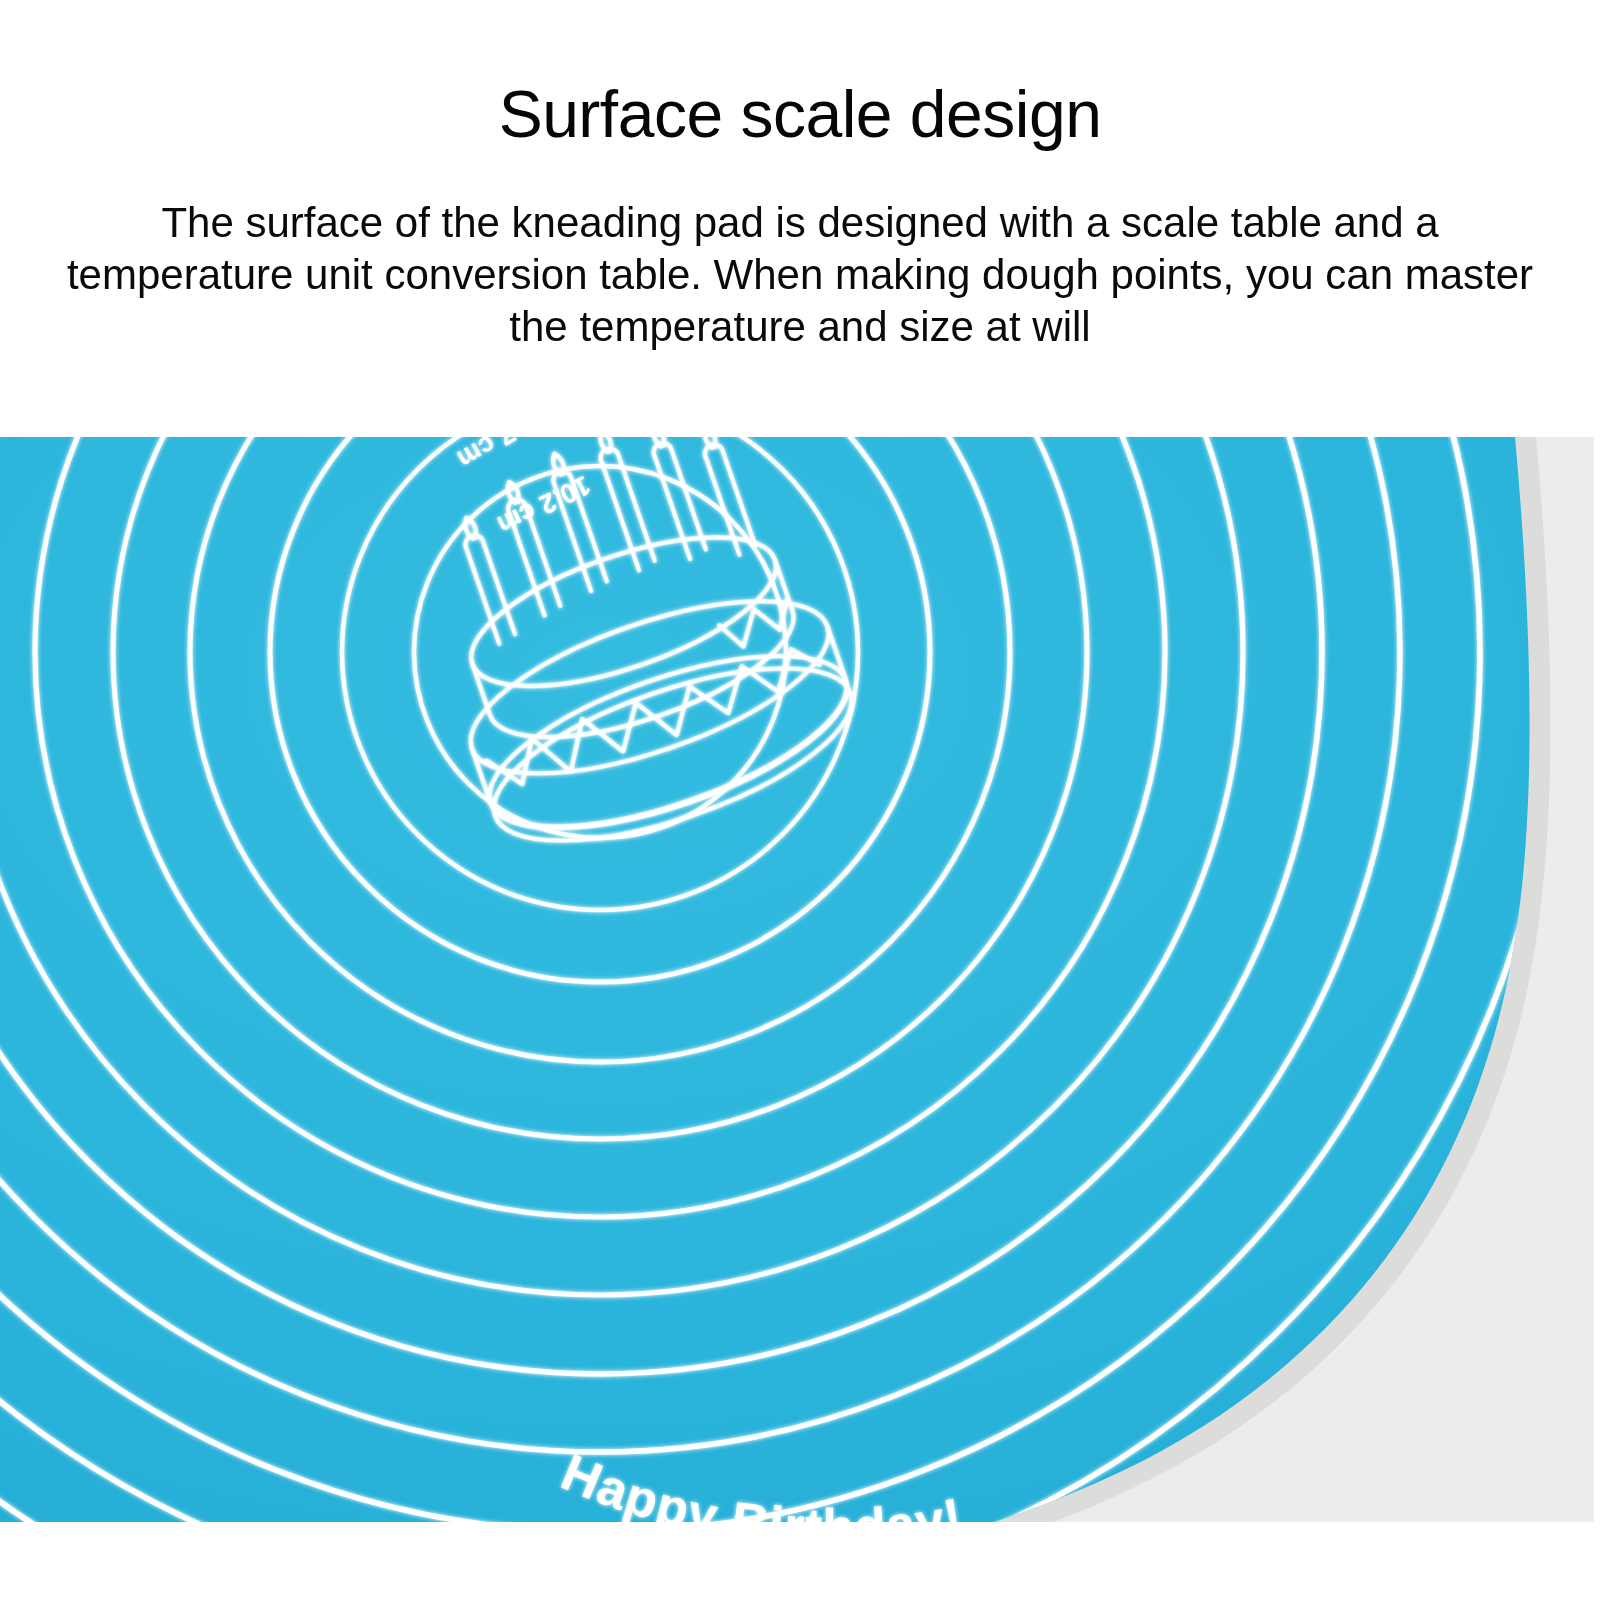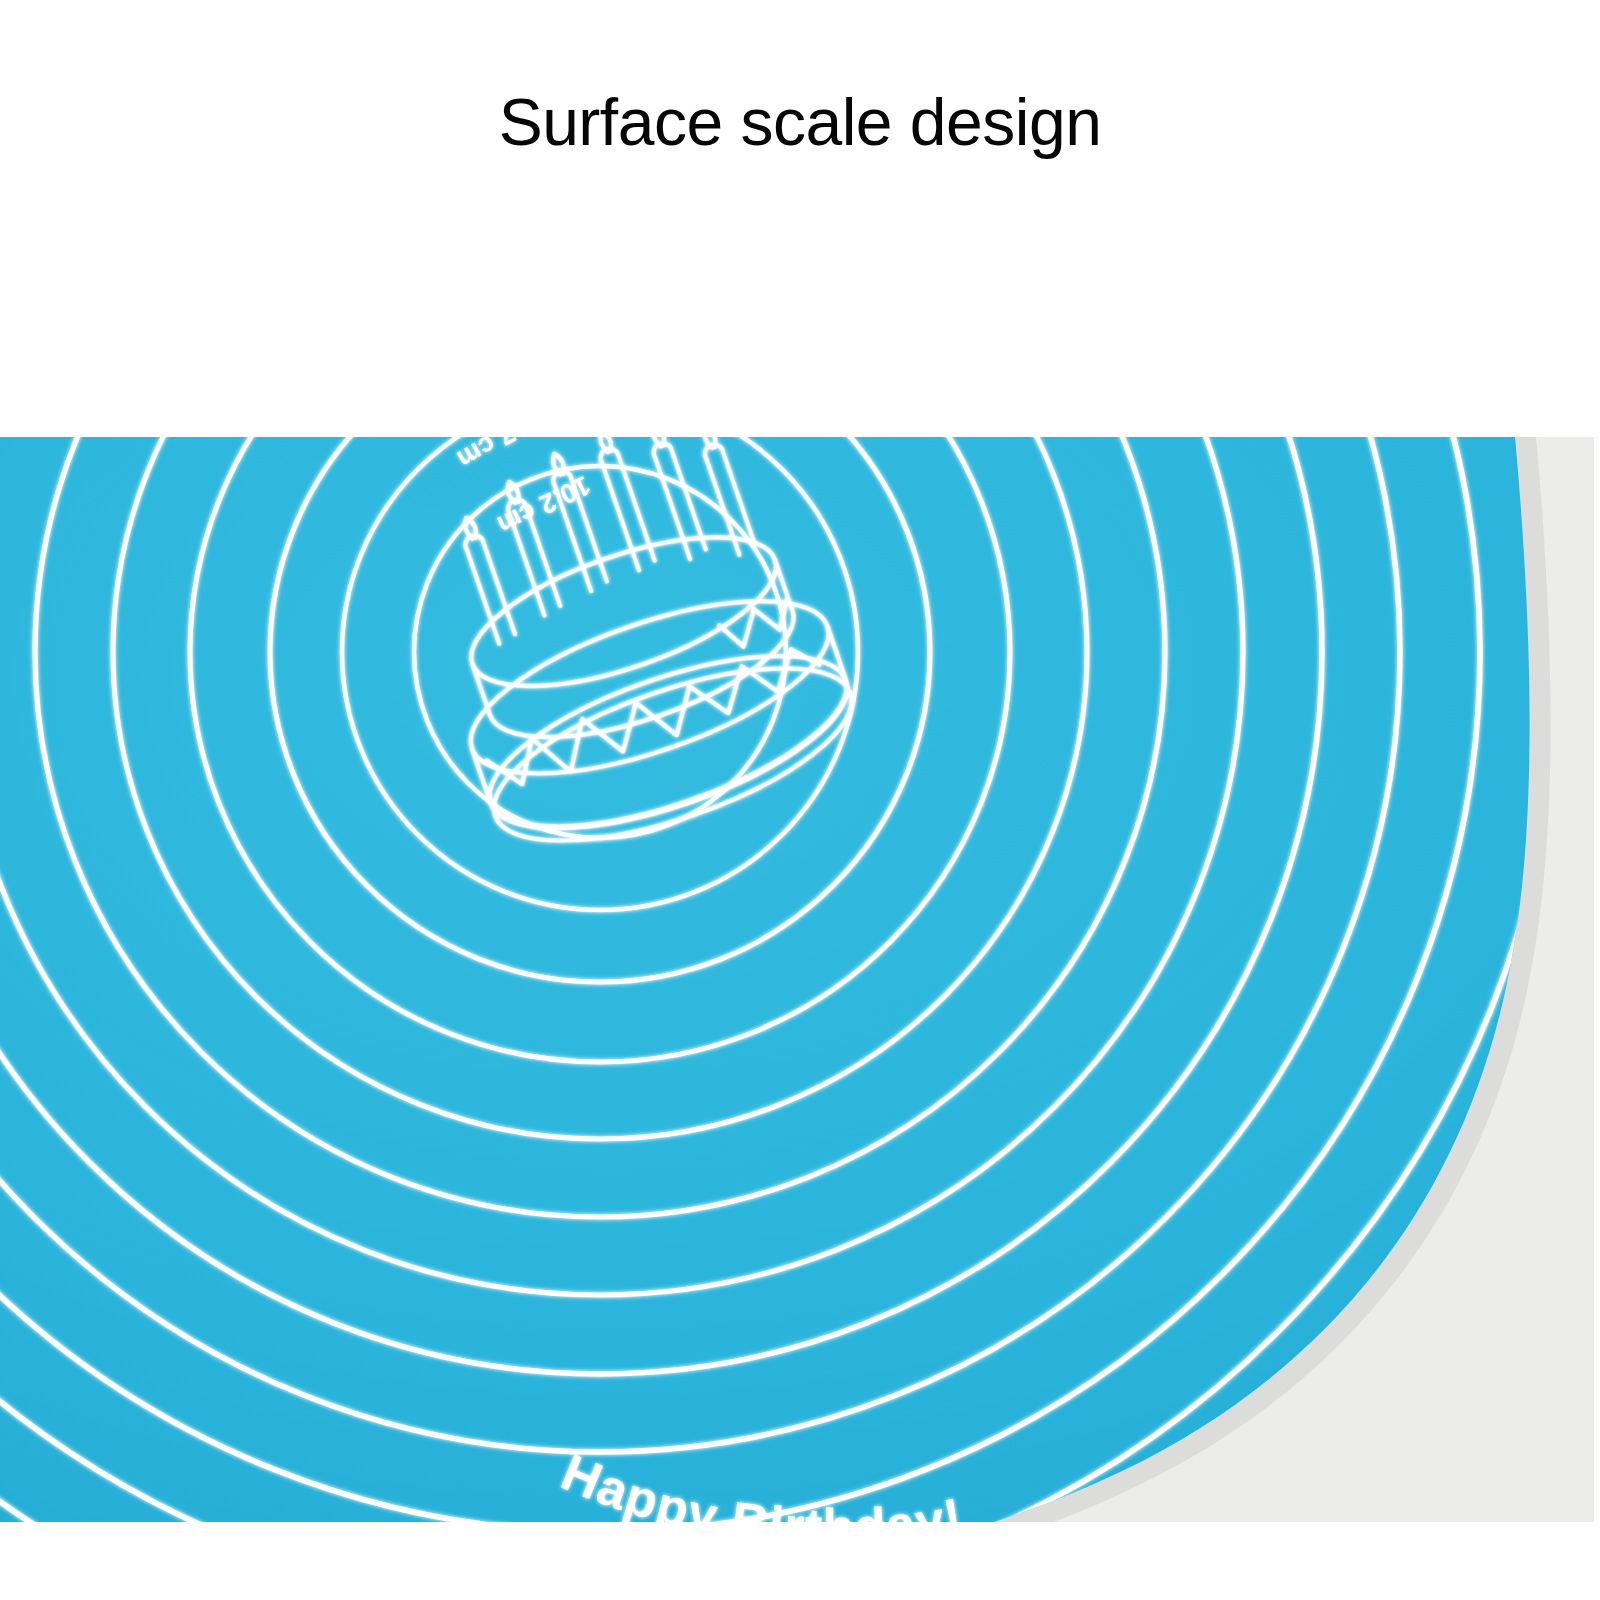--- a/index.html
+++ b/index.html
@@ -22,21 +22,20 @@
 
   
   .header {
     position: absolute;
     left: 0;
     top: 0;
     width: 1600px;
     height: 437px;
     background: #ffffff;
     text-align: center;
-    margin-top: 8px;
   }
 
   .page-title {
     position: absolute;
     left: 0;
     top: 74px;
     width: 1600px;
     font-size: 66px;
     line-height: 80px;
     font-weight: 400;
@@ -117,20 +116,21 @@
     background: #ffffff;
   }
 </style>
 </head>
 <body>
 
 <div id="page">
 
   <div class="header">
     <div class="page-title">Surface scale design</div>
+    <div class="page-subtitle">The surface of the kneading pad is designed with a scale table and a temperature unit conversion table. When making dough points, you can master the temperature and size at will</div>
   </div>
 
   <div class="photo">
 
     <svg class="mat-svg" viewBox="0 0 1600 1085" preserveAspectRatio="none">
 
       <defs>
 
         <filter id="glow" x="-20%" y="-20%" width="140%" height="140%">
           <feGaussianBlur stdDeviation="2.2" result="b"></feGaussianBlur>

